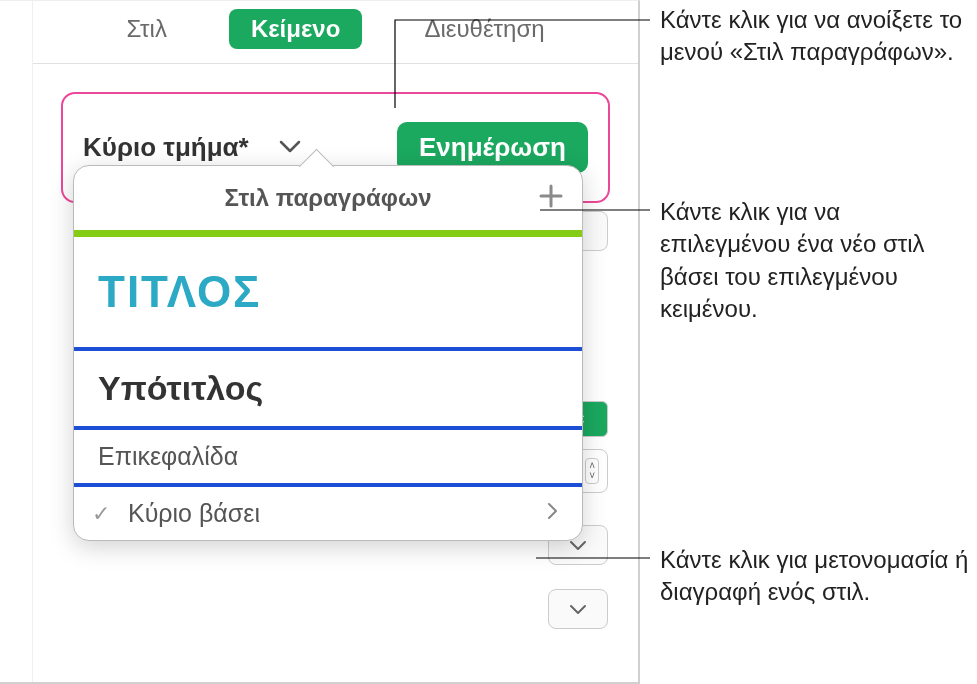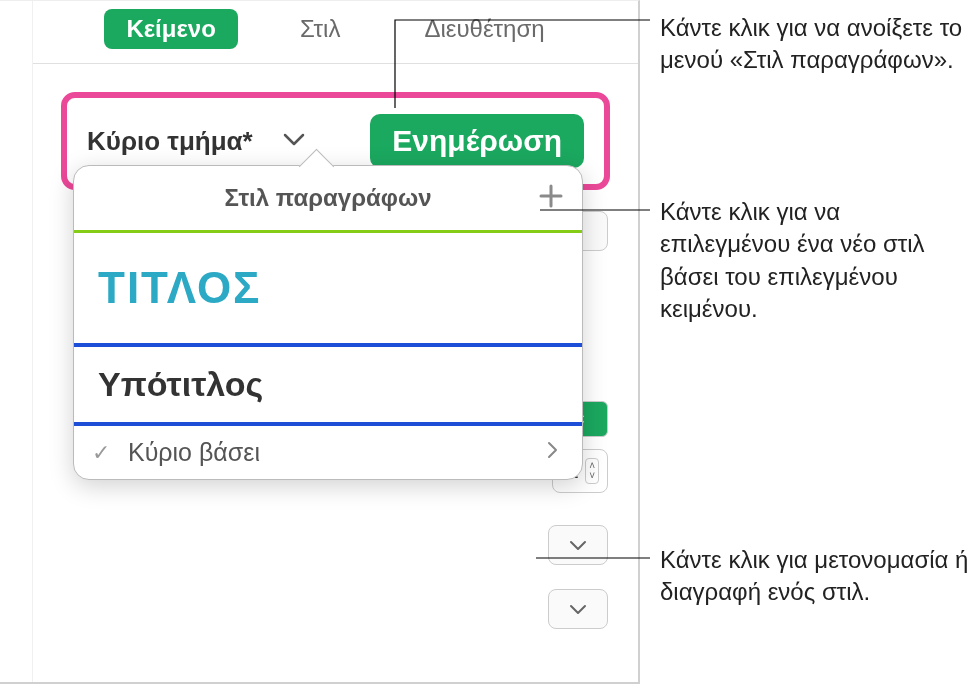--- a/index.html
+++ b/index.html
@@ -48,40 +48,40 @@
       border-radius: 8px;
       font-weight: 500;
     }
     .tab.active {
       background: #1ba85f;
       color: #fff;
       font-weight: 600;
     }
     .style-row {
       margin: 28px 28px 0 28px;
-      border: 6px solid #ec4899;
+      border: 2px solid #ec4899;
       border-radius: 14px;
       display: flex;
       align-items: center;
       justify-content: space-between;
-      padding: 16px 20px;
+      padding: 28px 20px;
       background: #fff;
     }
     .style-name {
       font-size: 26px;
       font-weight: 700;
       color: #333;
     }
     .chevron-down {
       margin-left: 30px;
     }
     .update-btn {
       background: #1ba85f;
       color: #fff;
-      font-size: 30px;
+      font-size: 26px;
       font-weight: 700;
       padding: 10px 22px;
       border: none;
       border-radius: 10px;
       cursor: pointer;
     }
     .popover {
       position: absolute;
       left: 40px;
       top: 164px;
@@ -102,21 +102,21 @@
       background: #fff;
       border-left: 1px solid #bbb;
       border-top: 1px solid #bbb;
       transform: rotate(45deg);
     }
     .popover-header {
       display: flex;
       justify-content: center;
       position: relative;
       padding: 18px;
-      border-bottom: 3px solid #84cc16;
+      border-bottom: 7px solid #84cc16;
     }
     .popover-title {
       font-size: 24px;
       font-weight: 700;
       color: #555;
     }
     .plus-btn {
       position: absolute;
       right: 18px;
       top: 50%;
@@ -207,40 +207,40 @@
     .double-arrow { display:flex; flex-direction:column; font-size:10px; color:#fff; line-height:1;}
     .bg-stepper { justify-content:center; }
     
     .callout {
       position: absolute;
       font-size: 24px;
       color: #222;
       line-height: 1.35;
       width: 310px;
     }
-    .callout1 { left: 660px; top: 12px; }
+    .callout1 { left: 660px; top: 4px; }
     .callout2 { left: 660px; top: 196px; }
     .callout3 { left: 660px; top: 544px; }
     .leader {
       position: absolute;
       stroke: #000;
       stroke-width: 1.2;
       fill: none;
       z-index: 20;
       pointer-events: none;
     }
   </style>
 </head>
 <body>
 
 <div class="panel">
   <div class="panel-inner">
     <div class="tabs">
+      <div class="tab">Στιλ</div>
       <div class="tab active">Κείμενο</div>
-      <div class="tab">Στιλ</div>
       <div class="tab">Διευθέτηση</div>
     </div>
 
     <div class="style-row">
       <div style="display:flex;align-items:center;">
         <span class="style-name">Κύριο τμήμα*</span>
         <span class="chevron-down">
           <svg width="22" height="14" viewBox="0 0 22 14">
               <polyline points="2,3 11,12 20,3" stroke="#555" stroke-width="2.5" fill="none" stroke-linecap="round" stroke-linejoin="round"></polyline>
             </svg>
@@ -280,20 +280,21 @@
         <span class="plus-btn">
           <svg width="26" height="26" viewBox="0 0 26 26">
               <line x1="13" y1="3" x2="13" y2="23" stroke="#8a8a8a" stroke-width="3" stroke-linecap="round"></line>
               <line x1="3" y1="13" x2="23" y2="13" stroke="#8a8a8a" stroke-width="3" stroke-linecap="round"></line>
             </svg>
         </span>
       </div>
       <ul class="style-list">
         <li class="style-item title-style">ΤΙΤΛΟΣ</li>
         <li class="style-item subtitle-style">Υπότιτλος</li>
+        <li class="style-item heading-style">Επικεφαλίδα</li>
         <li class="style-item body-style">
           <span class="check-icon">✓</span>
           <span>Κύριο βάσει</span>
           <span class="arrow-right">
             <svg width="12" height="20" viewBox="0 0 12 20">
                 <polyline points="3,3 10,10 3,17" stroke="#888" stroke-width="2" fill="none" stroke-linecap="round" stroke-linejoin="round"></polyline>
               </svg>
           </span>
         </li>
       </ul>

